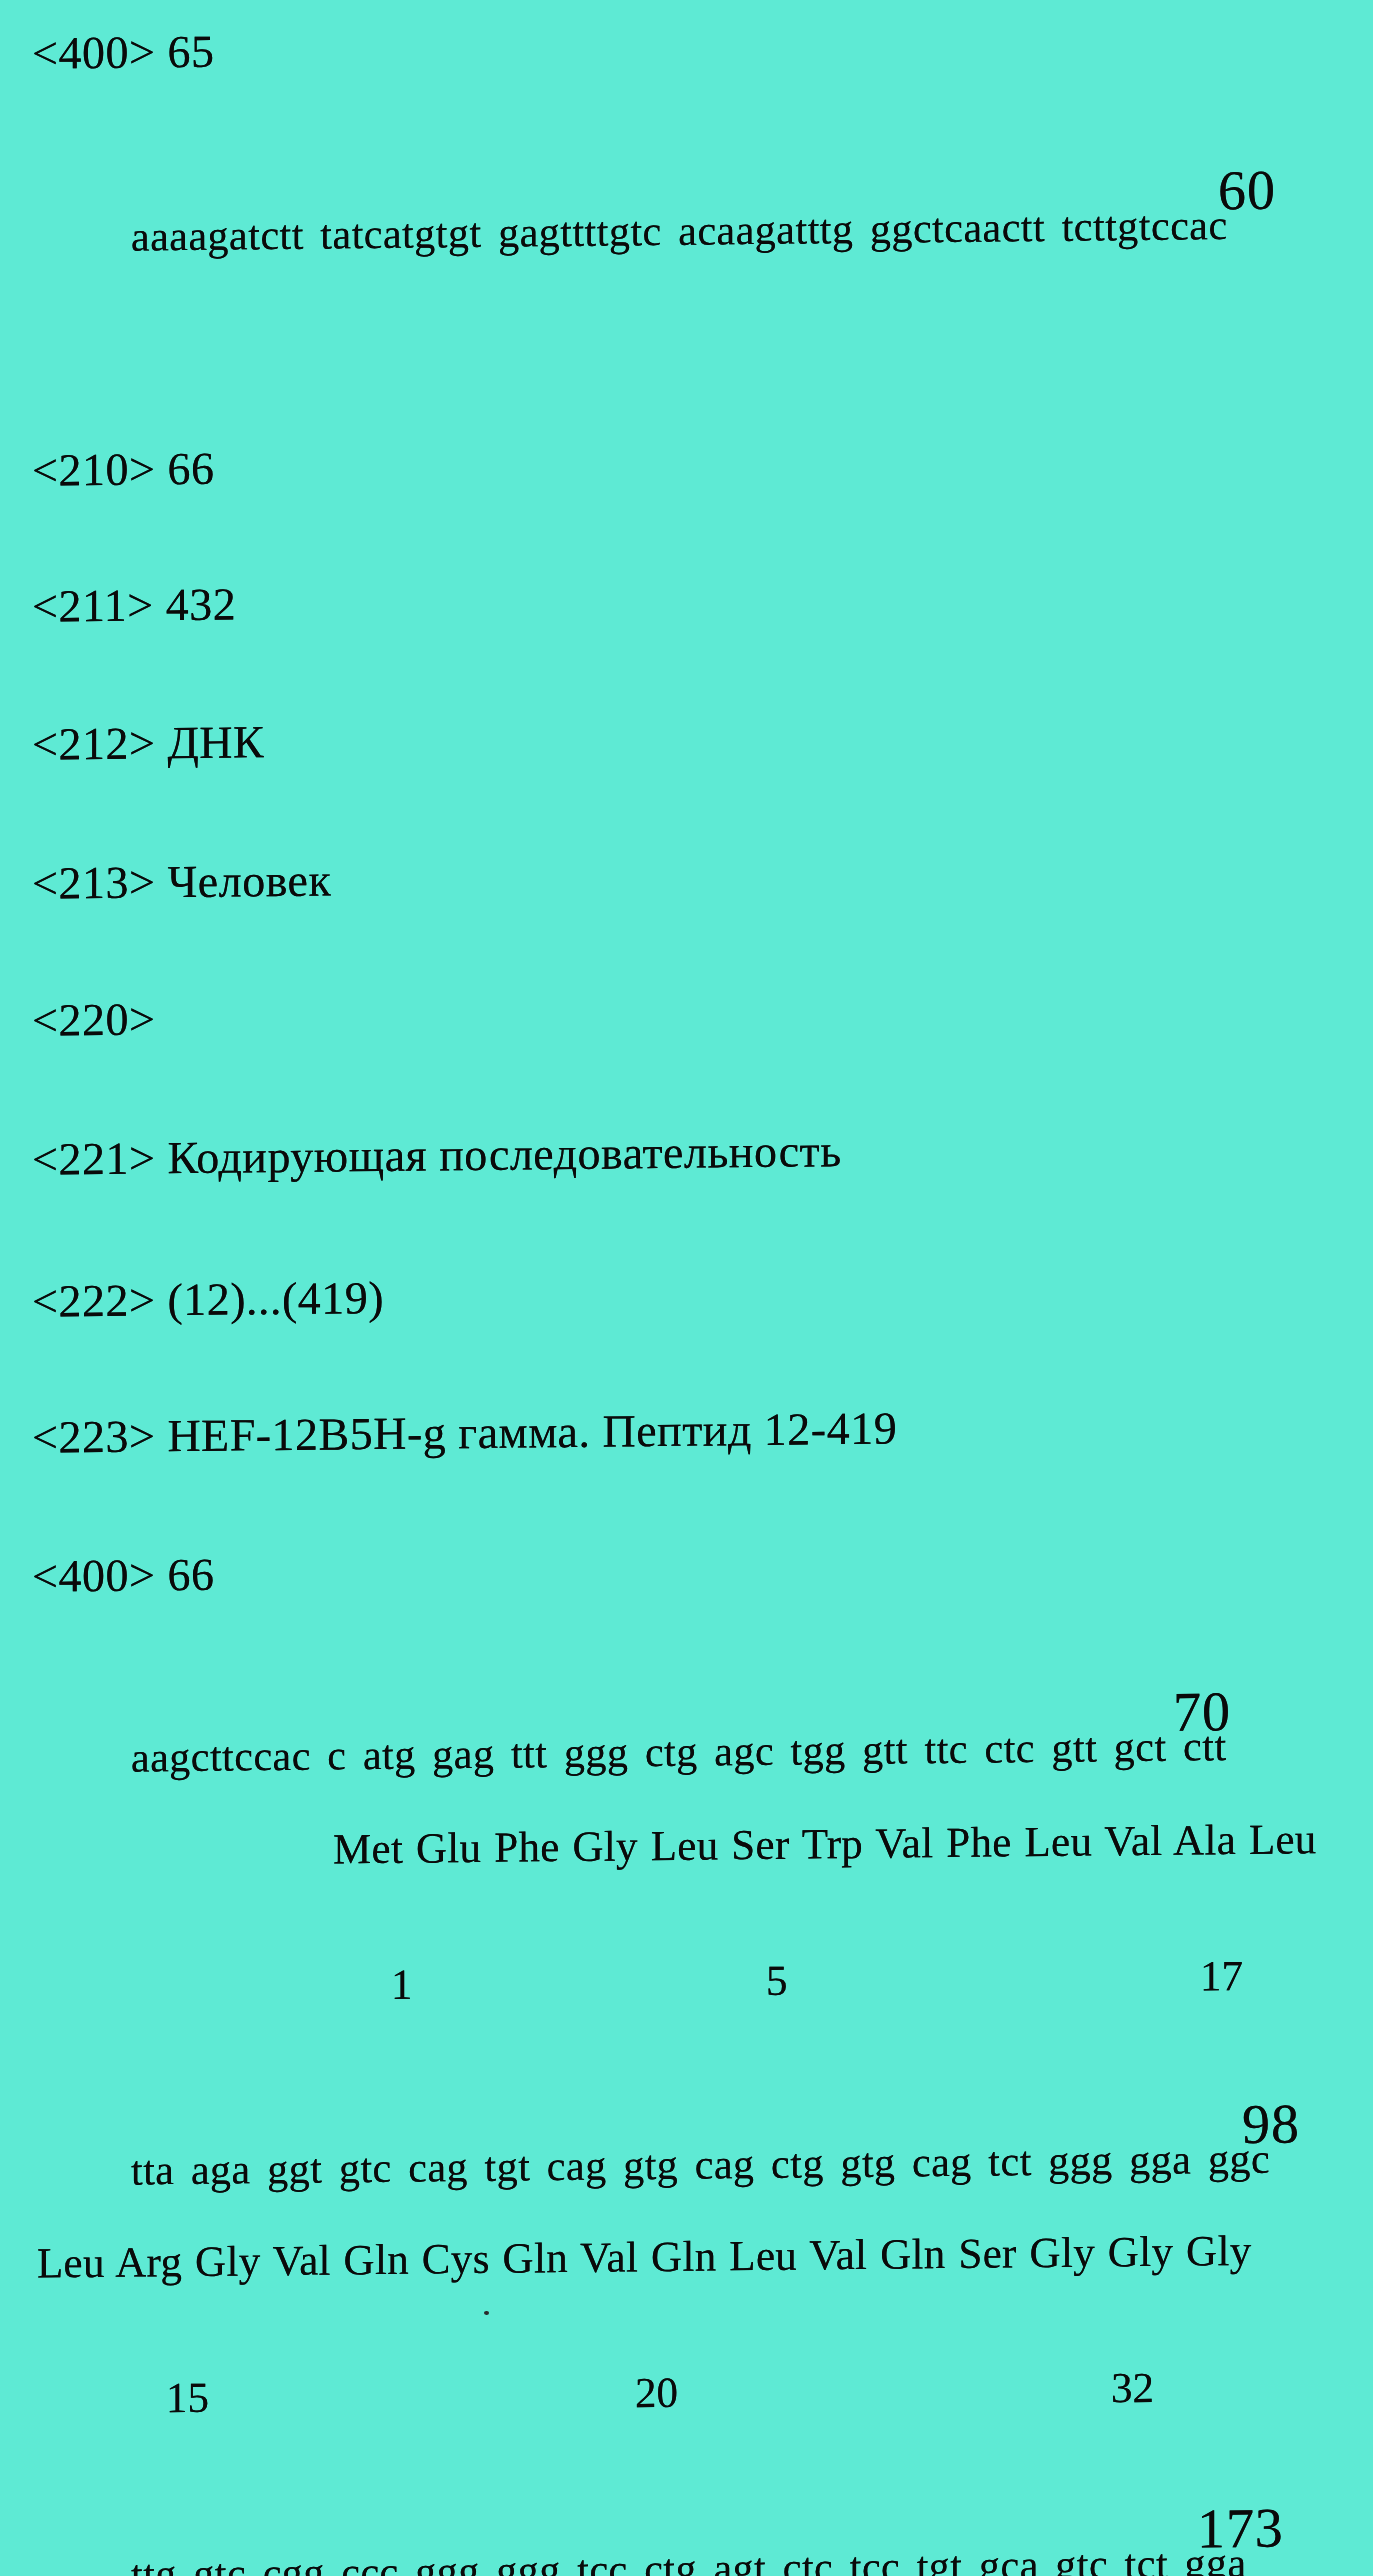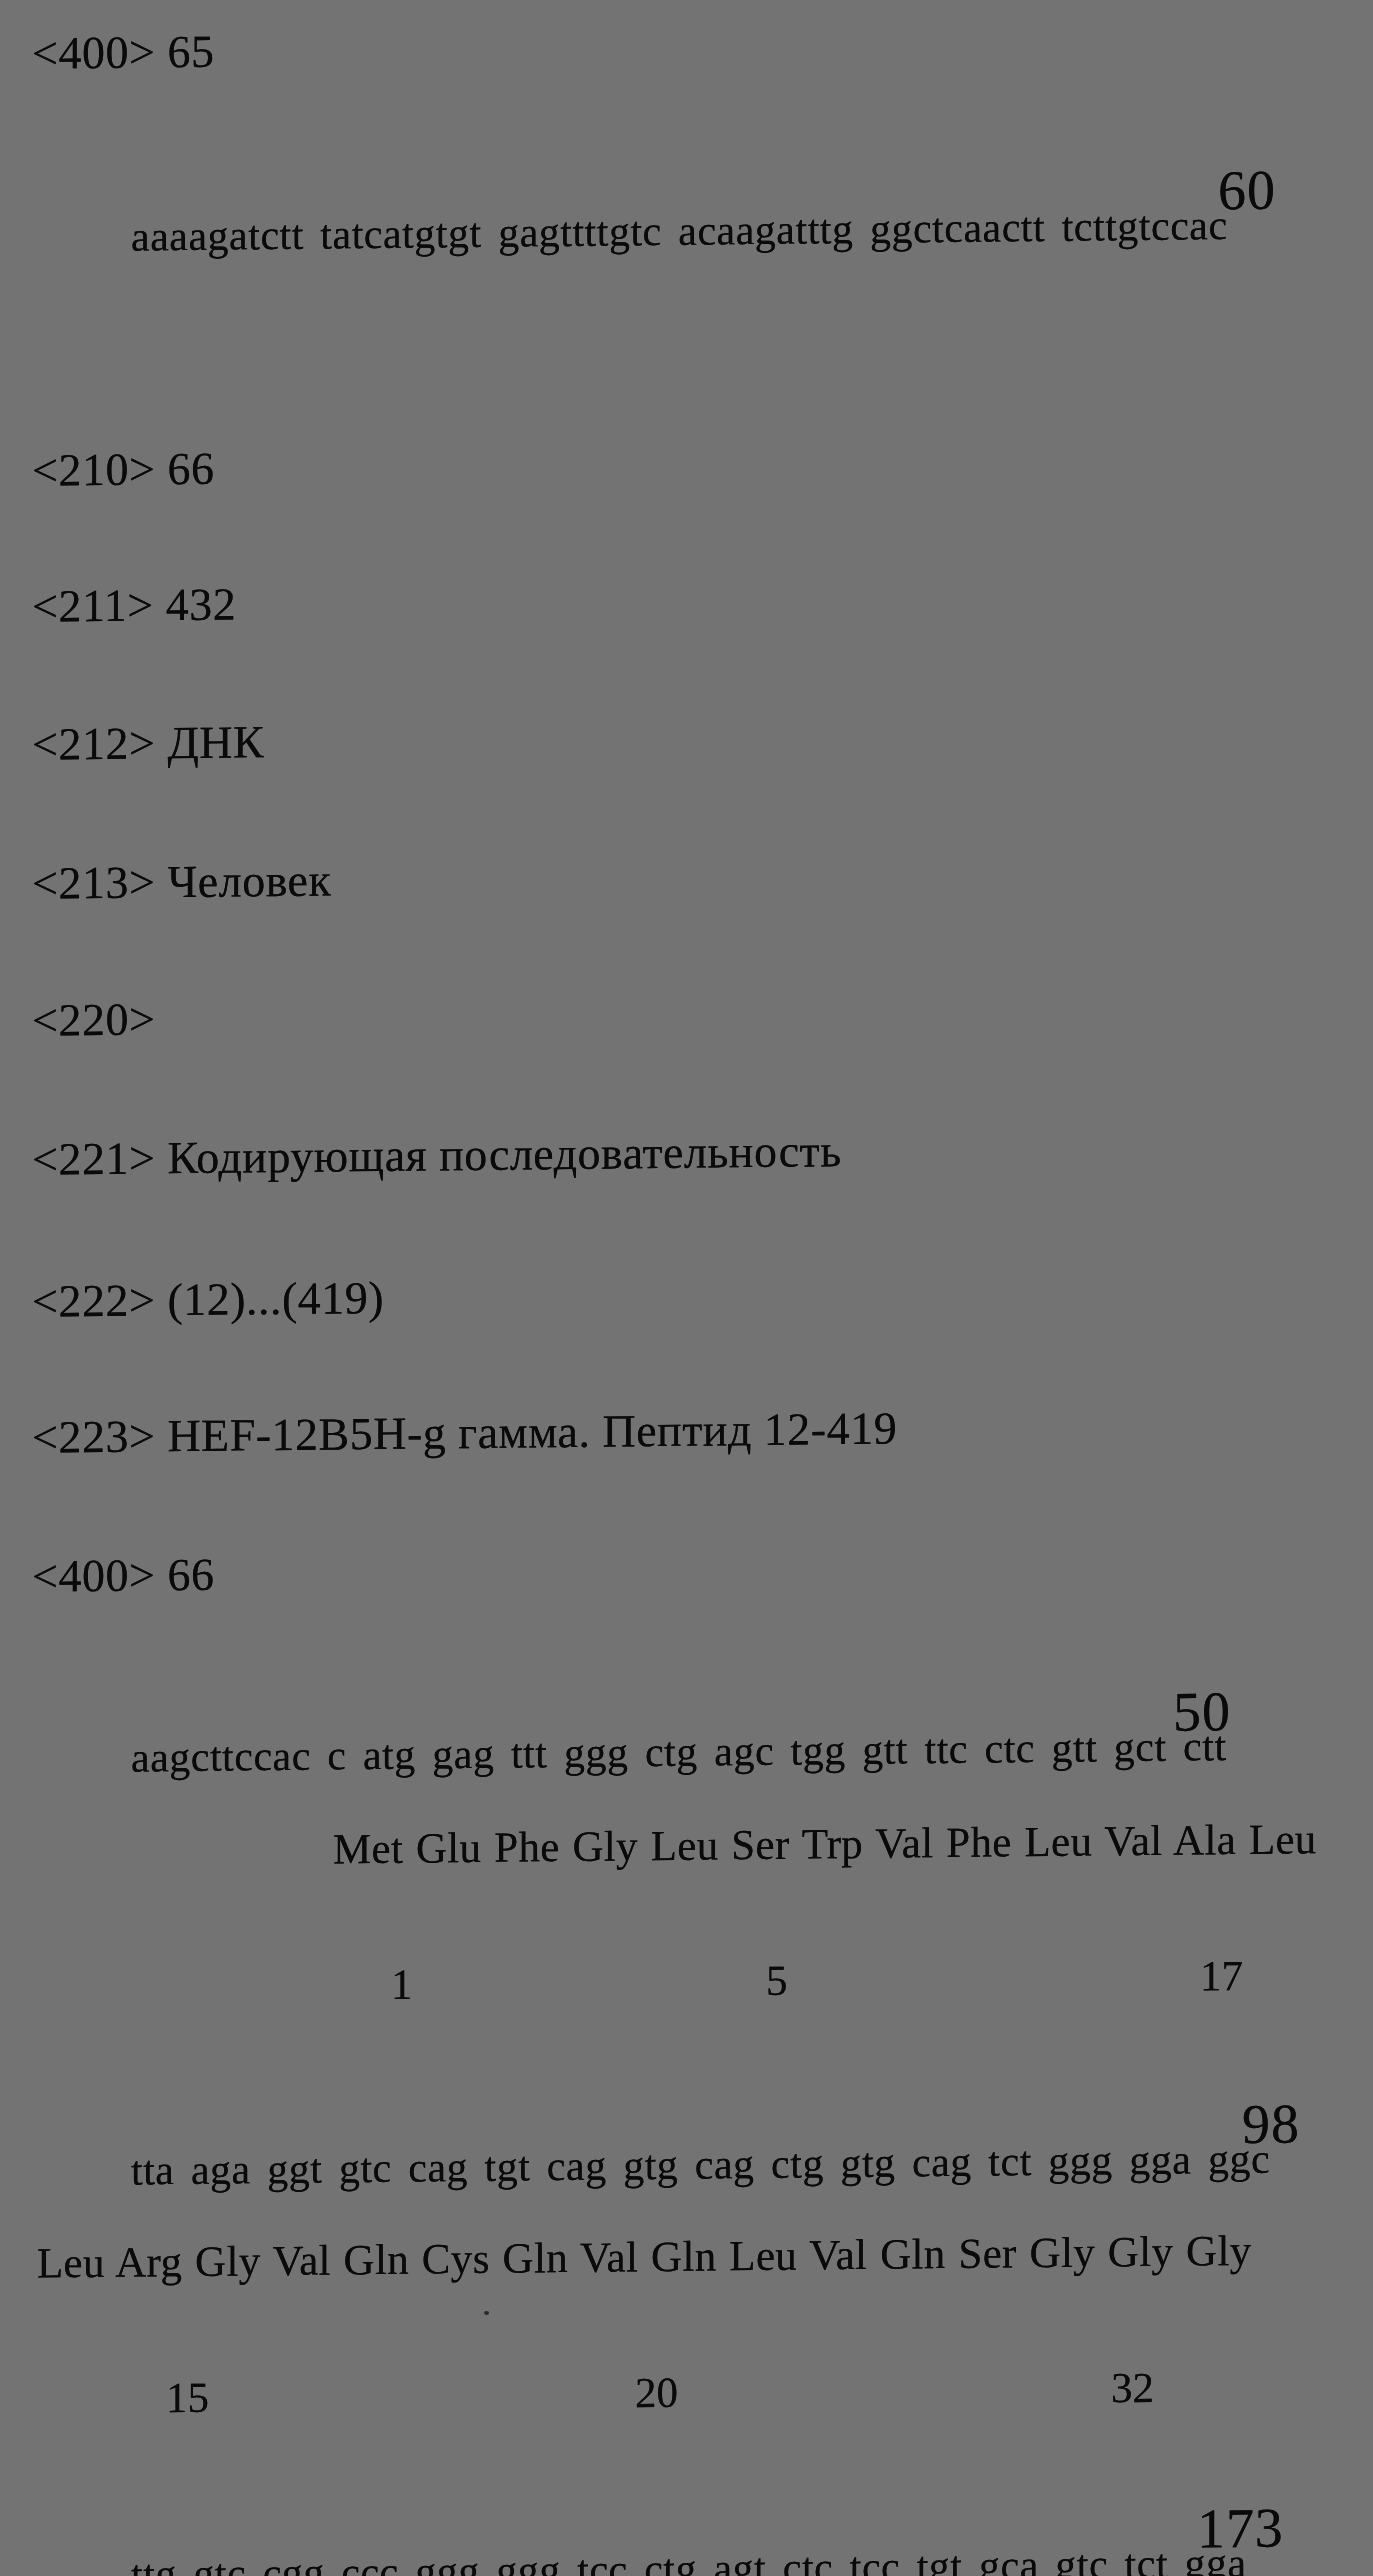--- a/index.html
+++ b/index.html
@@ -4,21 +4,21 @@
 <style>
   html, body {
     margin: 0;
     padding: 0;
     background: #ffffff;
   }
   .page {
     position: relative;
     width: 1374px;
     height: 2576px;
-    background: #737373;
+    background: #5eead4;
     overflow: hidden;
     font-family: "Liberation Serif", "DejaVu Serif", serif;
     color: #0a0a0a;
   }
   
   .sheet {
     position: absolute;
     inset: 0;
     transform: skewY(-0.6deg);
     transform-origin: 0 0;
@@ -96,21 +96,21 @@
     <div class="line tag" style="top:1137px">&lt;221&gt; Кодирующая последовательность</div>
 
     <div class="line tag" style="top:1279px">&lt;222&gt; (12)...(419)</div>
 
     <div class="line tag" style="top:1415px">&lt;223&gt; HEF-12B5H-g гамма. Пептид 12-419</div>
 
     <div class="line tag" style="top:1554px">&lt;400&gt; 66</div>
 
     <div class="line seq" style="top:1696px">
       <span>aagcttccac c atg gag ttt ggg ctg agc tgg gtt ttc ctc gtt gct ctt</span>
-      <span class="seq-num" style="left:1141px">50</span>
+      <span class="seq-num" style="left:1141px">70</span>
     </div>
 
     <div class="line aa" style="top:1831px; left:333px">Met Glu Phe Gly Leu Ser Trp Val Phe Leu Val Ala Leu</div>
 
     <div class="line ruler" style="top:1967px">
       <span style="left:391px">1</span>
       <span style="left:766px">5</span>
       <span style="left:1200px">17</span>
     </div>
 

